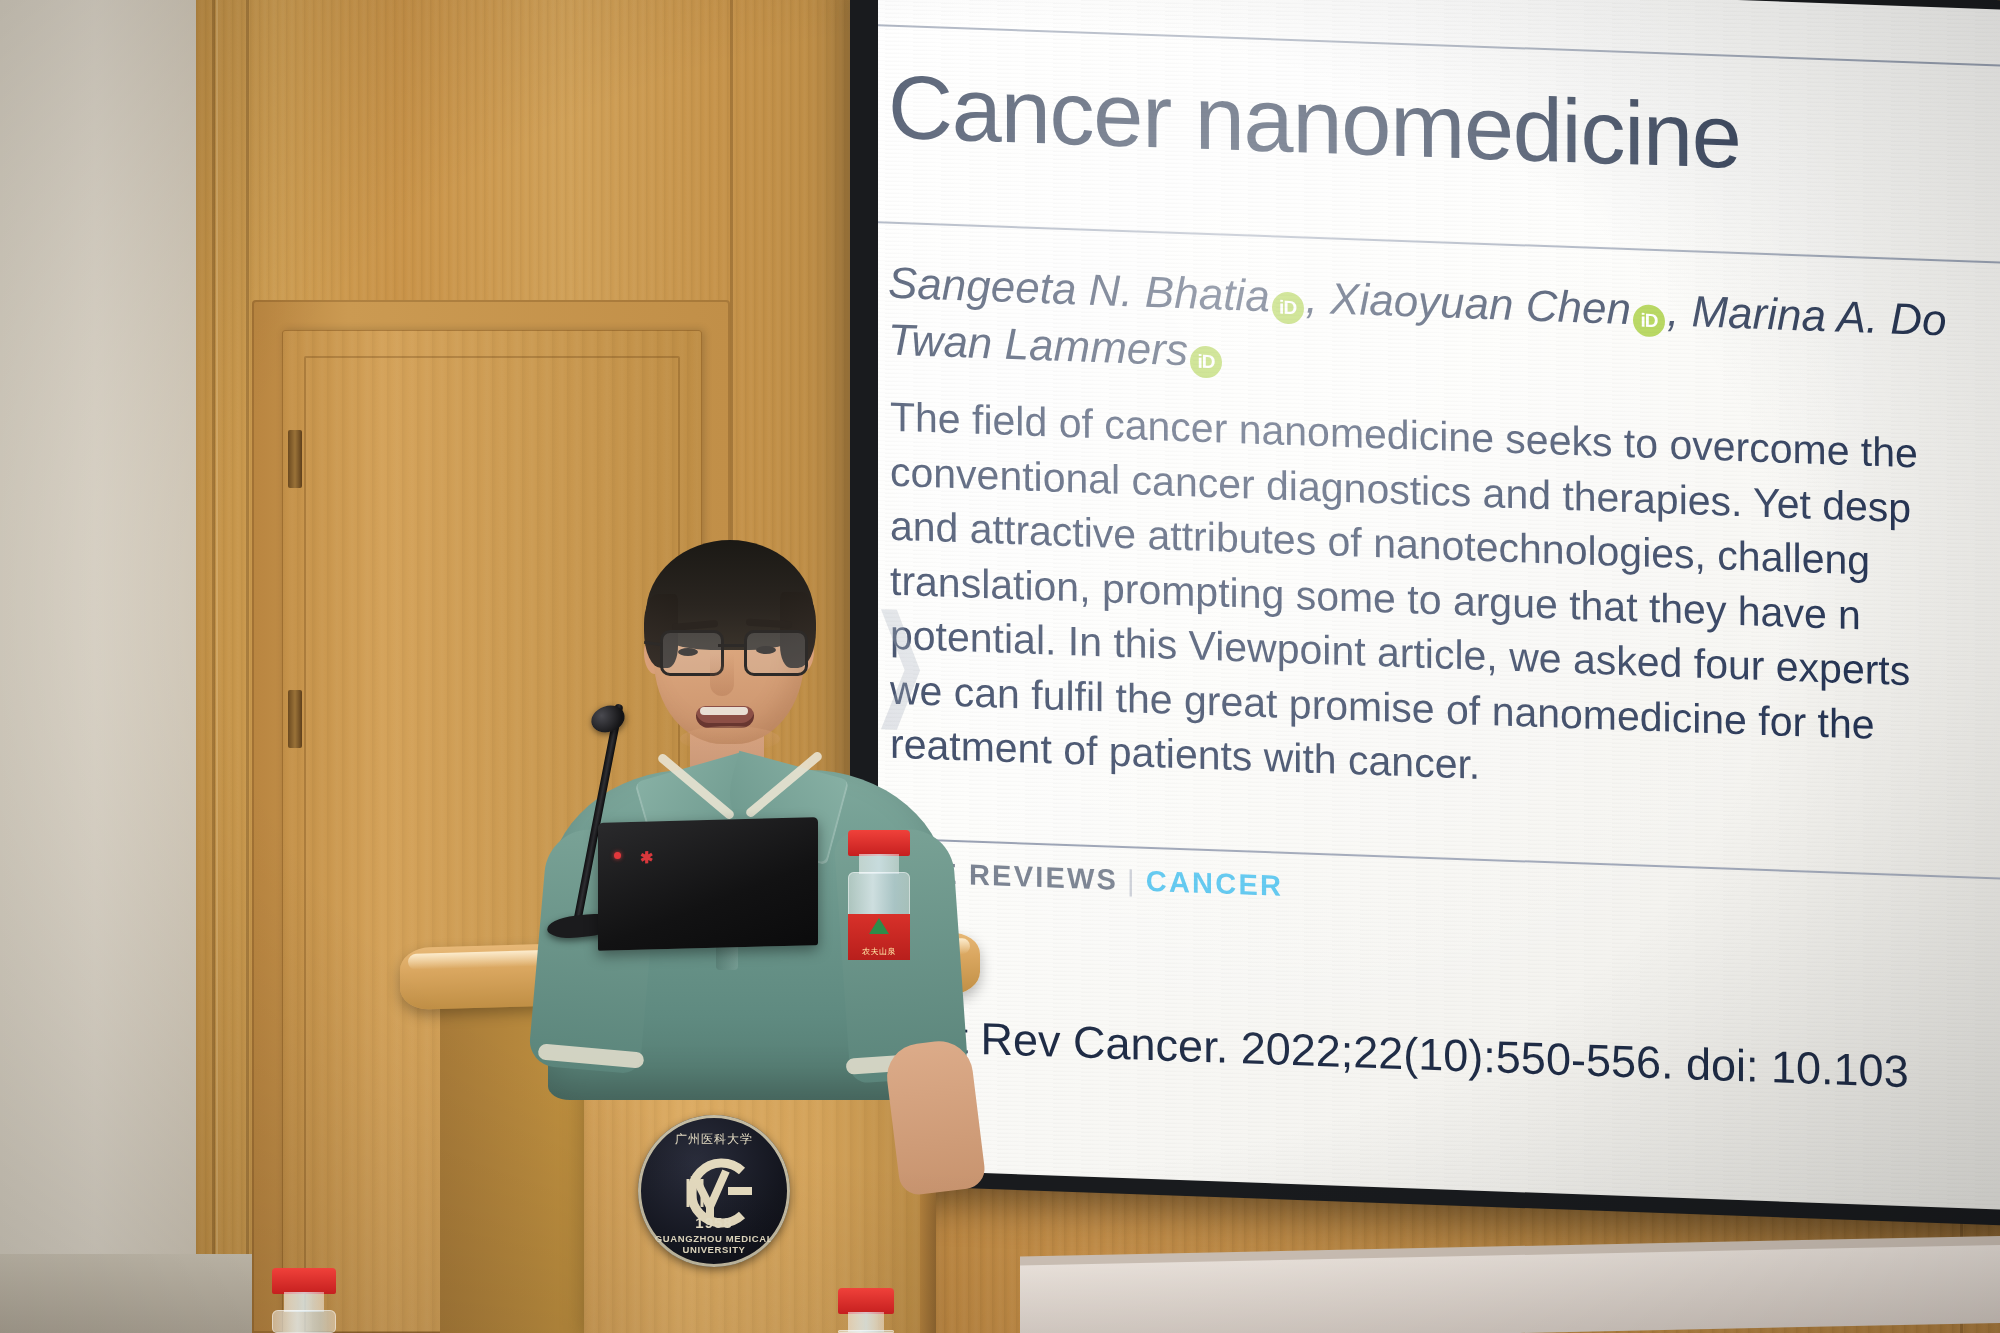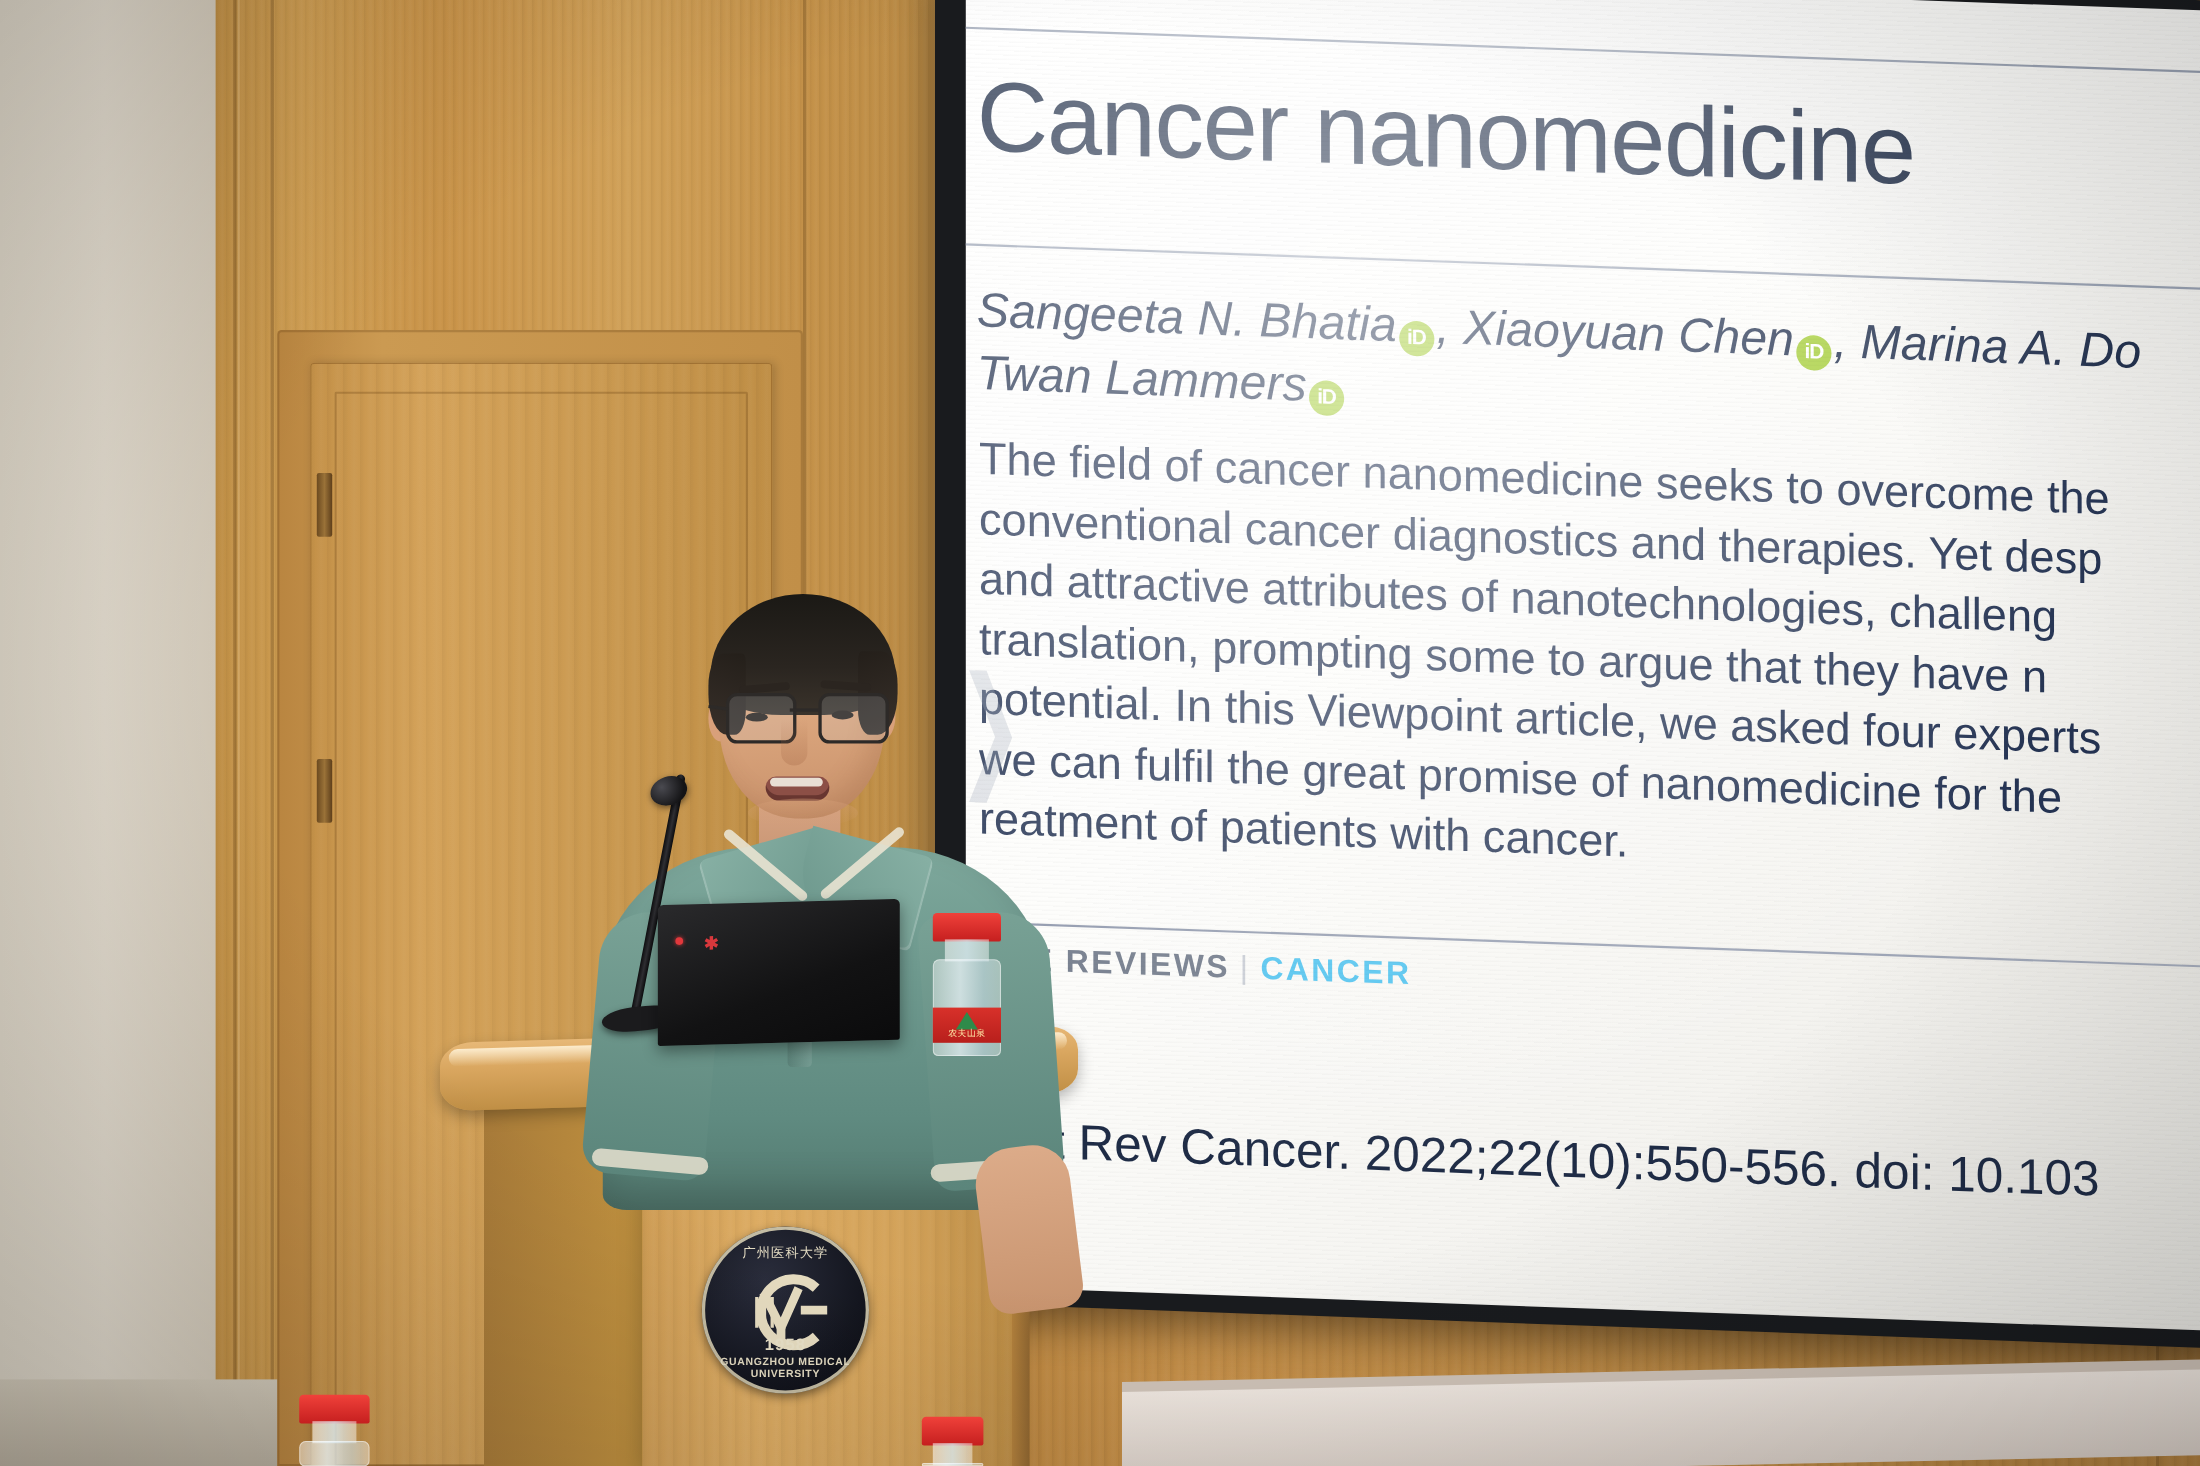--- a/index.html
+++ b/index.html
@@ -413,21 +413,21 @@
     position:absolute;left:18%;top:24px;width:64%;height:20px;
     background:linear-gradient(90deg,rgba(255,255,255,.55),rgba(220,235,240,.8),rgba(255,255,255,.45));
   }
   .bottle .body2{
     position:absolute;left:0;top:42px;width:100%;bottom:0;
     background:linear-gradient(90deg,rgba(255,255,255,.42),rgba(232,242,246,.78) 40%,rgba(206,224,232,.6) 75%,rgba(255,255,255,.38));
     border-radius:6px 6px 5px 5px;
     box-shadow:inset 0 0 0 1px rgba(255,255,255,.45);
   }
   .bottle .label{
-    position:absolute;left:0;width:100%;height:32px;bottom:12px;
+    position:absolute;left:0;width:100%;height:46px;bottom:0;
     background:linear-gradient(180deg,#d8312a,#b81f1c);
   }
   .bottle .label .mtn{
     position:absolute;left:50%;top:4px;transform:translateX(-50%);
     width:0;height:0;border-left:10px solid transparent;border-right:10px solid transparent;
     border-bottom:16px solid #2e8b4a;
   }
   .bottle .label .cn{
     position:absolute;left:0;bottom:3px;width:100%;text-align:center;
     font-size:8px;color:#ffe9a8;letter-spacing:.5px;

